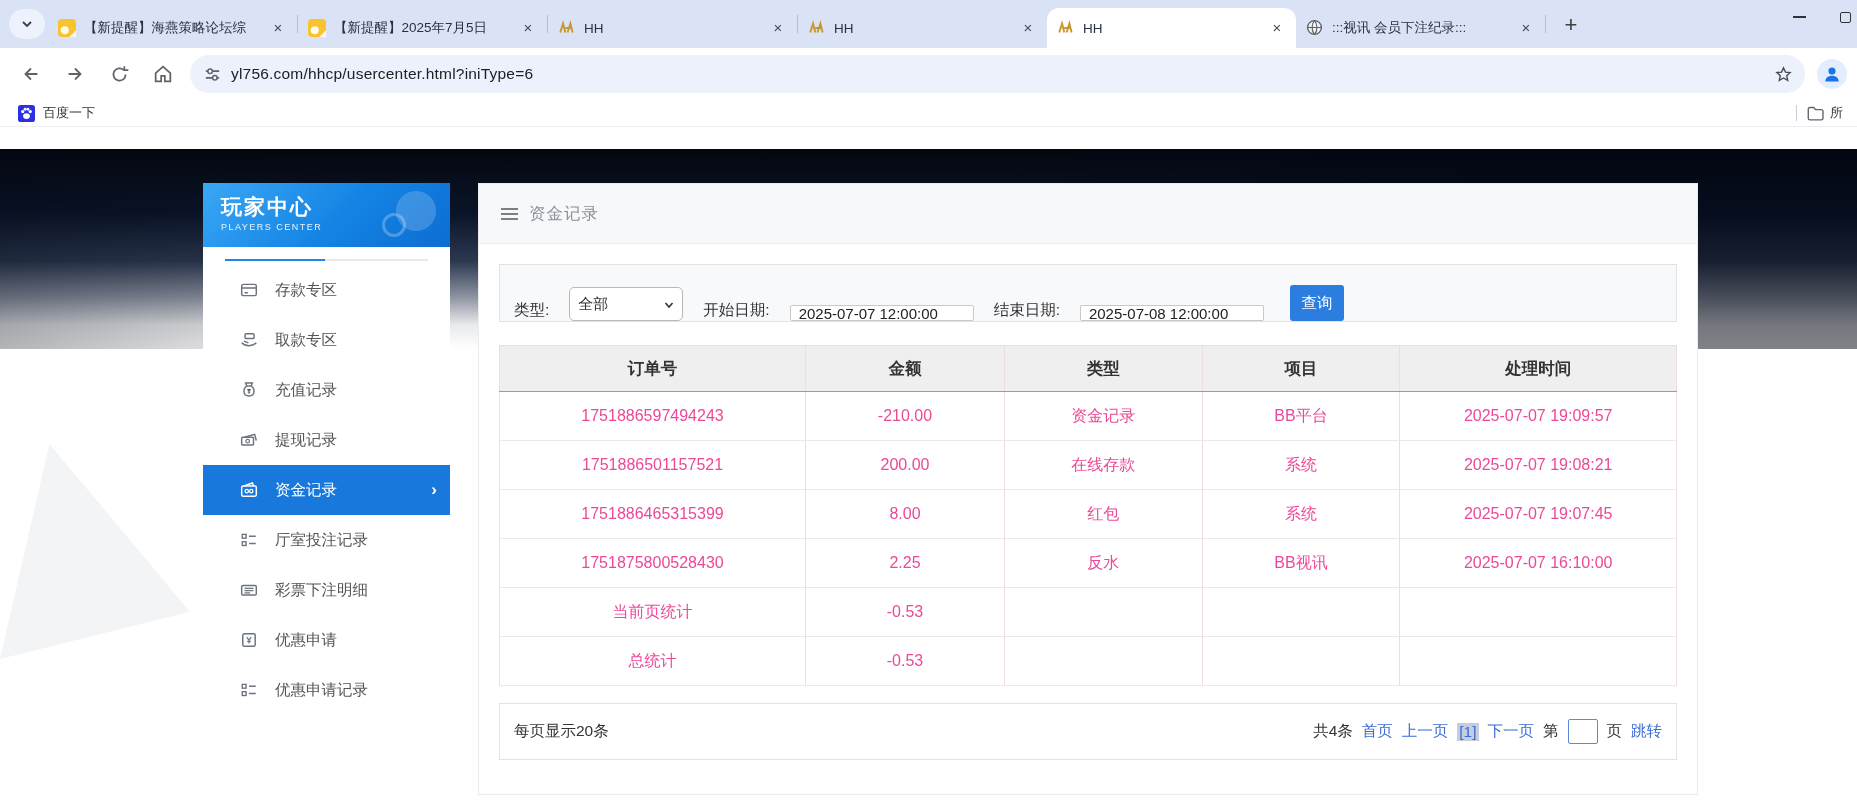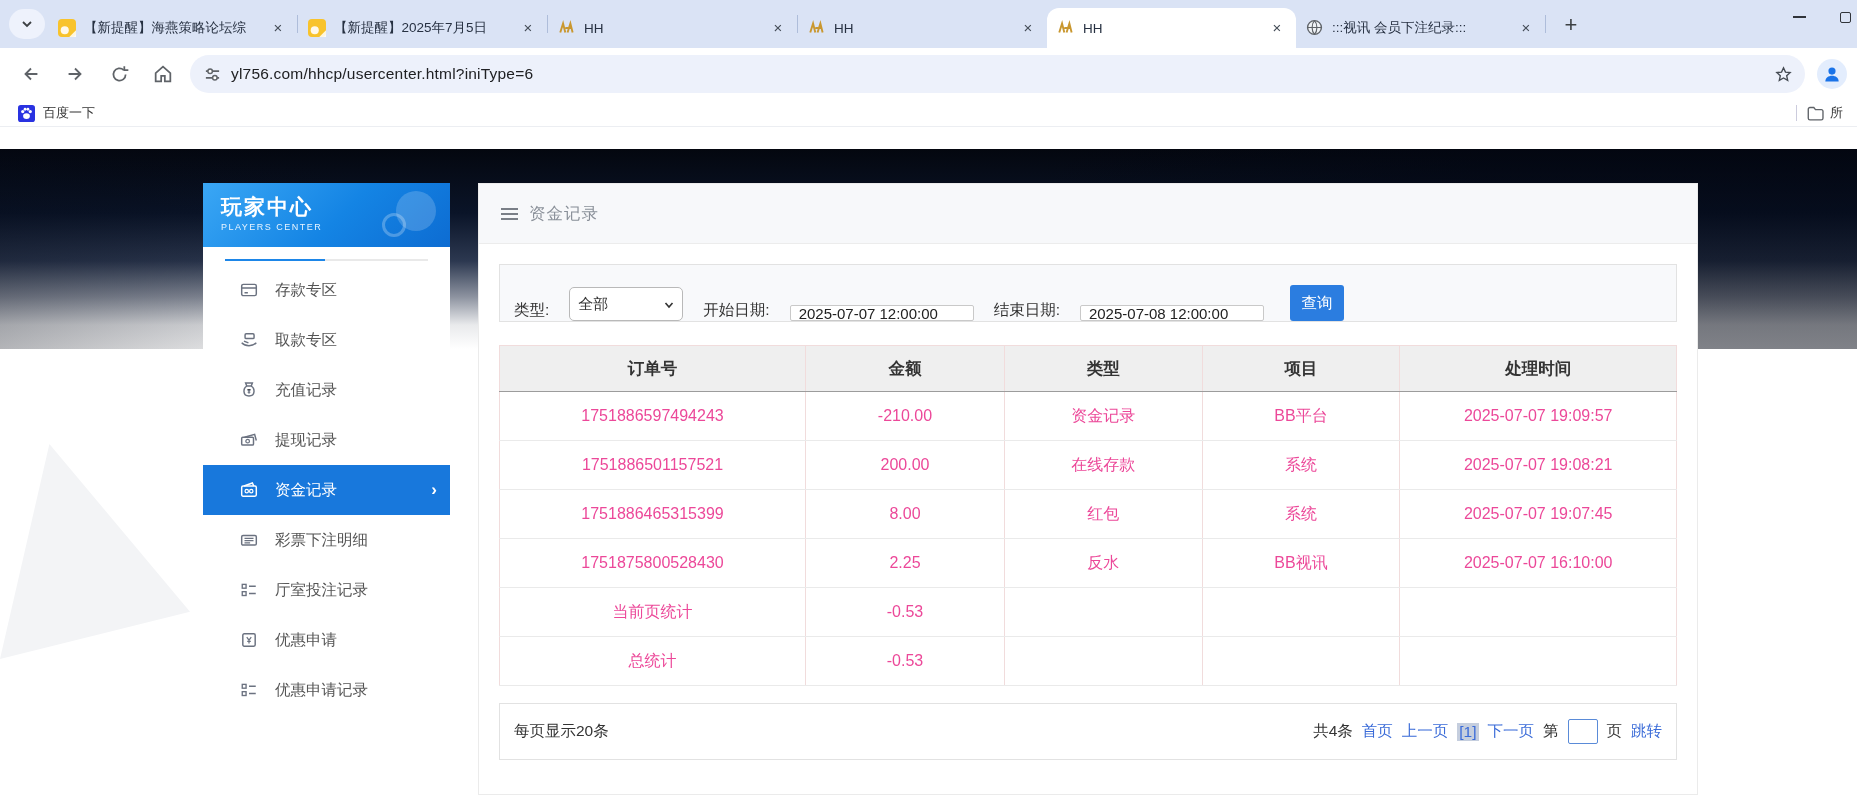--- a/index.html
+++ b/index.html
@@ -287,32 +287,32 @@
             <rect x="1.5" y="4.5" width="13" height="9" rx="1.2" stroke="#fff" stroke-width="1.3" fill="none"></rect>
             <path d="M3.5 4.5 L11 1.8 l1.2 2.7" stroke="#fff" stroke-width="1.3" fill="none"></path>
             <circle cx="6" cy="9" r="1.5" stroke="#fff" stroke-width="1.1" fill="none"></circle>
             <circle cx="10" cy="9" r="1.5" stroke="#fff" stroke-width="1.1" fill="none"></circle>
           </svg>
         <span>资金记录</span>
         <span class="chev">›</span>
       </div>
       <div class="mi">
         <svg width="18" height="18" viewBox="0 0 16 16">
-            <rect x="1.5" y="4" width="13" height="8.5" rx="1.2" stroke="#6b7280" stroke-width="1.3" fill="none"></rect>
-            <path d="M4 6.5 h8 M4 8.5 h8 M4 10.5 h5" stroke="#6b7280" stroke-width="1"></path>
-          </svg>
-        <span>彩票下注明细</span>
-      </div>
-      <div class="mi">
-        <svg width="18" height="18" viewBox="0 0 16 16">
             <rect x="2" y="3" width="3.4" height="3.4" stroke="#6b7280" stroke-width="1.2" fill="none"></rect>
             <rect x="2" y="9.5" width="3.4" height="3.4" stroke="#6b7280" stroke-width="1.2" fill="none"></rect>
             <path d="M8 4.7 h6 M8 11.2 h6" stroke="#6b7280" stroke-width="1.3"></path>
           </svg>
         <span>厅室投注记录</span>
+      </div>
+      <div class="mi">
+        <svg width="18" height="18" viewBox="0 0 16 16">
+            <rect x="1.5" y="4" width="13" height="8.5" rx="1.2" stroke="#6b7280" stroke-width="1.3" fill="none"></rect>
+            <path d="M4 6.5 h8 M4 8.5 h8 M4 10.5 h5" stroke="#6b7280" stroke-width="1"></path>
+          </svg>
+        <span>彩票下注明细</span>
       </div>
       <div class="mi">
         <svg width="18" height="18" viewBox="0 0 16 16">
             <rect x="2.5" y="2.5" width="11" height="11" rx="1.2" stroke="#6b7280" stroke-width="1.3" fill="none"></rect>
             <path d="M6 5.5 l2 2.6 2-2.6 M8 8.1 v3 M6.4 9.3 h3.2" stroke="#6b7280" stroke-width="1.1" fill="none"></path>
           </svg>
         <span>优惠申请</span>
       </div>
       <div class="mi">
         <svg width="18" height="18" viewBox="0 0 16 16">

